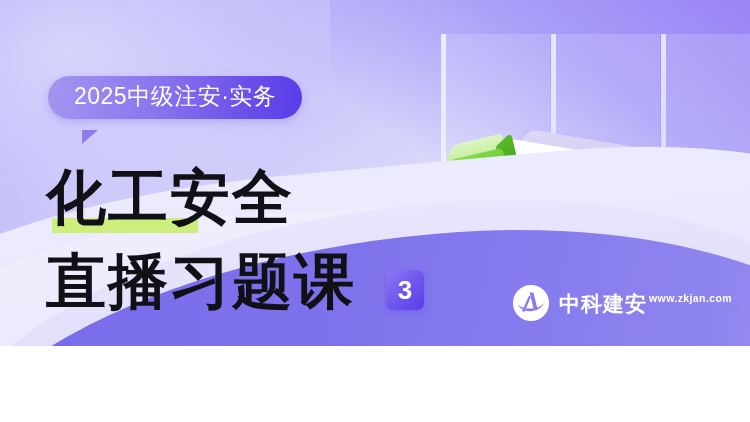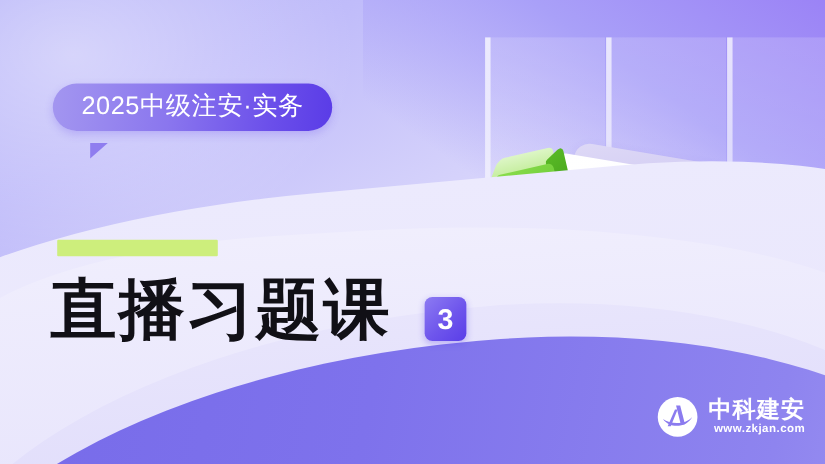--- a/index.html
+++ b/index.html
@@ -3,21 +3,21 @@
 <meta charset="utf-8">
 <style>
   * { margin:0; padding:0; box-sizing:border-box; }
   html, body {
     width:750px; height:422px;
     font-family:"Liberation Sans","DejaVu Sans",sans-serif;
     overflow:hidden; background:#fff;
   }
   #banner {
     position:relative;
-    width:750px; height:422px;
+    width:750px; height:346px;
     overflow:hidden;
     background:linear-gradient(150deg,#b3b0f8 0%,#c0bcfa 22%,#d6d3fb 48%,#e6e4fc 68%,#eceafd 100%);
   }
   
   .bg-right-glow{
     position:absolute; right:0; top:0; width:420px; height:240px;
     background:linear-gradient(215deg,#9b83f6 0%,#a9a0f8 35%,rgba(178,176,248,0) 72%);
     pointer-events:none;
   }
   .bg-left-soft{
@@ -199,21 +199,21 @@
     color:#fff; font-size:26px; font-weight:700;
     display:flex; align-items:center; justify-content:center;
     box-shadow:0 2px 6px rgba(90,62,232,.3);
   }
   
   .logo{
     position:absolute; right:18px; bottom:24px;
     display:flex; align-items:center; gap:9px;
   }
   .logo-mark{ width:38px; height:38px; flex:0 0 38px; }
-  .logo-text{ display:flex; flex-direction:column; gap:2px; }
+  .logo-text{ display:flex; flex-direction:row; gap:2px; }
   .logo-cn{
     color:#ffffff; font-size:21px; font-weight:700; letter-spacing:1px; line-height:1;
   }
   .logo-url{
     color:#ffffff; font-size:10.5px; font-weight:700; letter-spacing:.4px; line-height:1;text-align:right;
   }
 </style>
 </head>
 <body>
 
@@ -253,20 +253,21 @@
   <div class="light-sheet"></div>
   <div class="light-sheet-2"></div>
 
   <div class="wave-light"></div>
   <div class="wave-main"></div>
 
   <div class="badge-tail"></div>
   <div class="badge">2025中级注安·实务</div>
 
   <div class="hl-bar"></div>
+  <div class="title-line title-1">化工安全</div>
   <div class="title-line title-2">直播习题课</div>
   <div class="num-badge">3</div>
 
   <div class="logo">
     <svg class="logo-mark" viewBox="0 0 40 40">
       <circle cx="20" cy="20" r="19" fill="#ffffff"></circle>
       <path d="M18.5 9 L22.5 9 L27 27 L23 27 Z" fill="#8b7bef"></path>
       <path d="M17.5 13 L20 13 L13.5 29 L10.5 29 Z" fill="#8b7bef"></path>
       <path d="M6 22 C13 27, 27 28, 34 20 C29 30, 13 32, 6 22 Z" fill="#8b7bef"></path>
     </svg>

